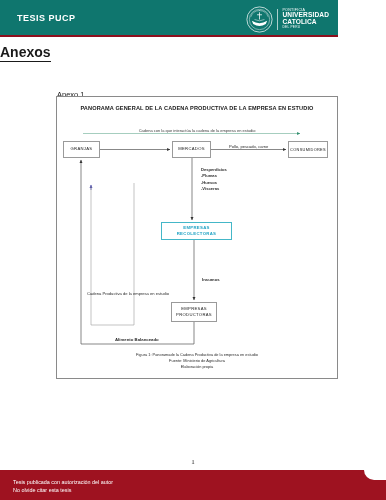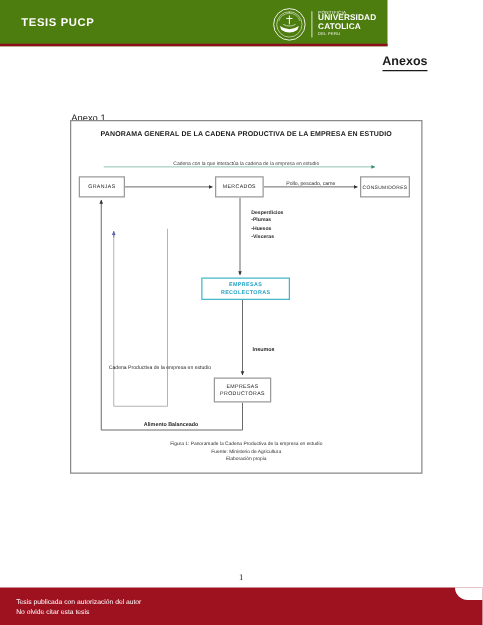--- a/index.html
+++ b/index.html
@@ -13,22 +13,22 @@
     position: relative;
     overflow: hidden;
     font-family: "Liberation Sans", sans-serif;
     color: #1a1a1a;
   }
 
   
   #header-bar {
     position: absolute;
     left: 0; top: 0;
-    width: 310px; height: 37px;
-    background: #4d7c0f;
+    width: 338px; height: 37px;
+    background: #0f766e;
     box-sizing: border-box;
     padding-left: 48px;
   }
   #header-bar::after {
     content: "";
     position: absolute;
     left: 0; bottom: 0;
     width: 100%; height: 2px;
     background: #8d0f1d;
   }
@@ -78,22 +78,22 @@
   .wm-tiny {
     font-size: 3.2px;
     letter-spacing: 0.25px;
   }
 
   
   #anexos-heading {
     position: absolute;
     left: 0; top: 44px;
     width: 342px;
-    text-align: right;
-    font-size: 10px;
+    text-align: left;
+    font-size: 14px;
     font-weight: bold;
   }
   #anexos-heading span {
     border-bottom: 1px solid #1a1a1a;
     padding-bottom: 1px;
   }
   #anexo-label {
     position: absolute;
     left: 57px; top: 70px;
     font-size: 7.5px;

